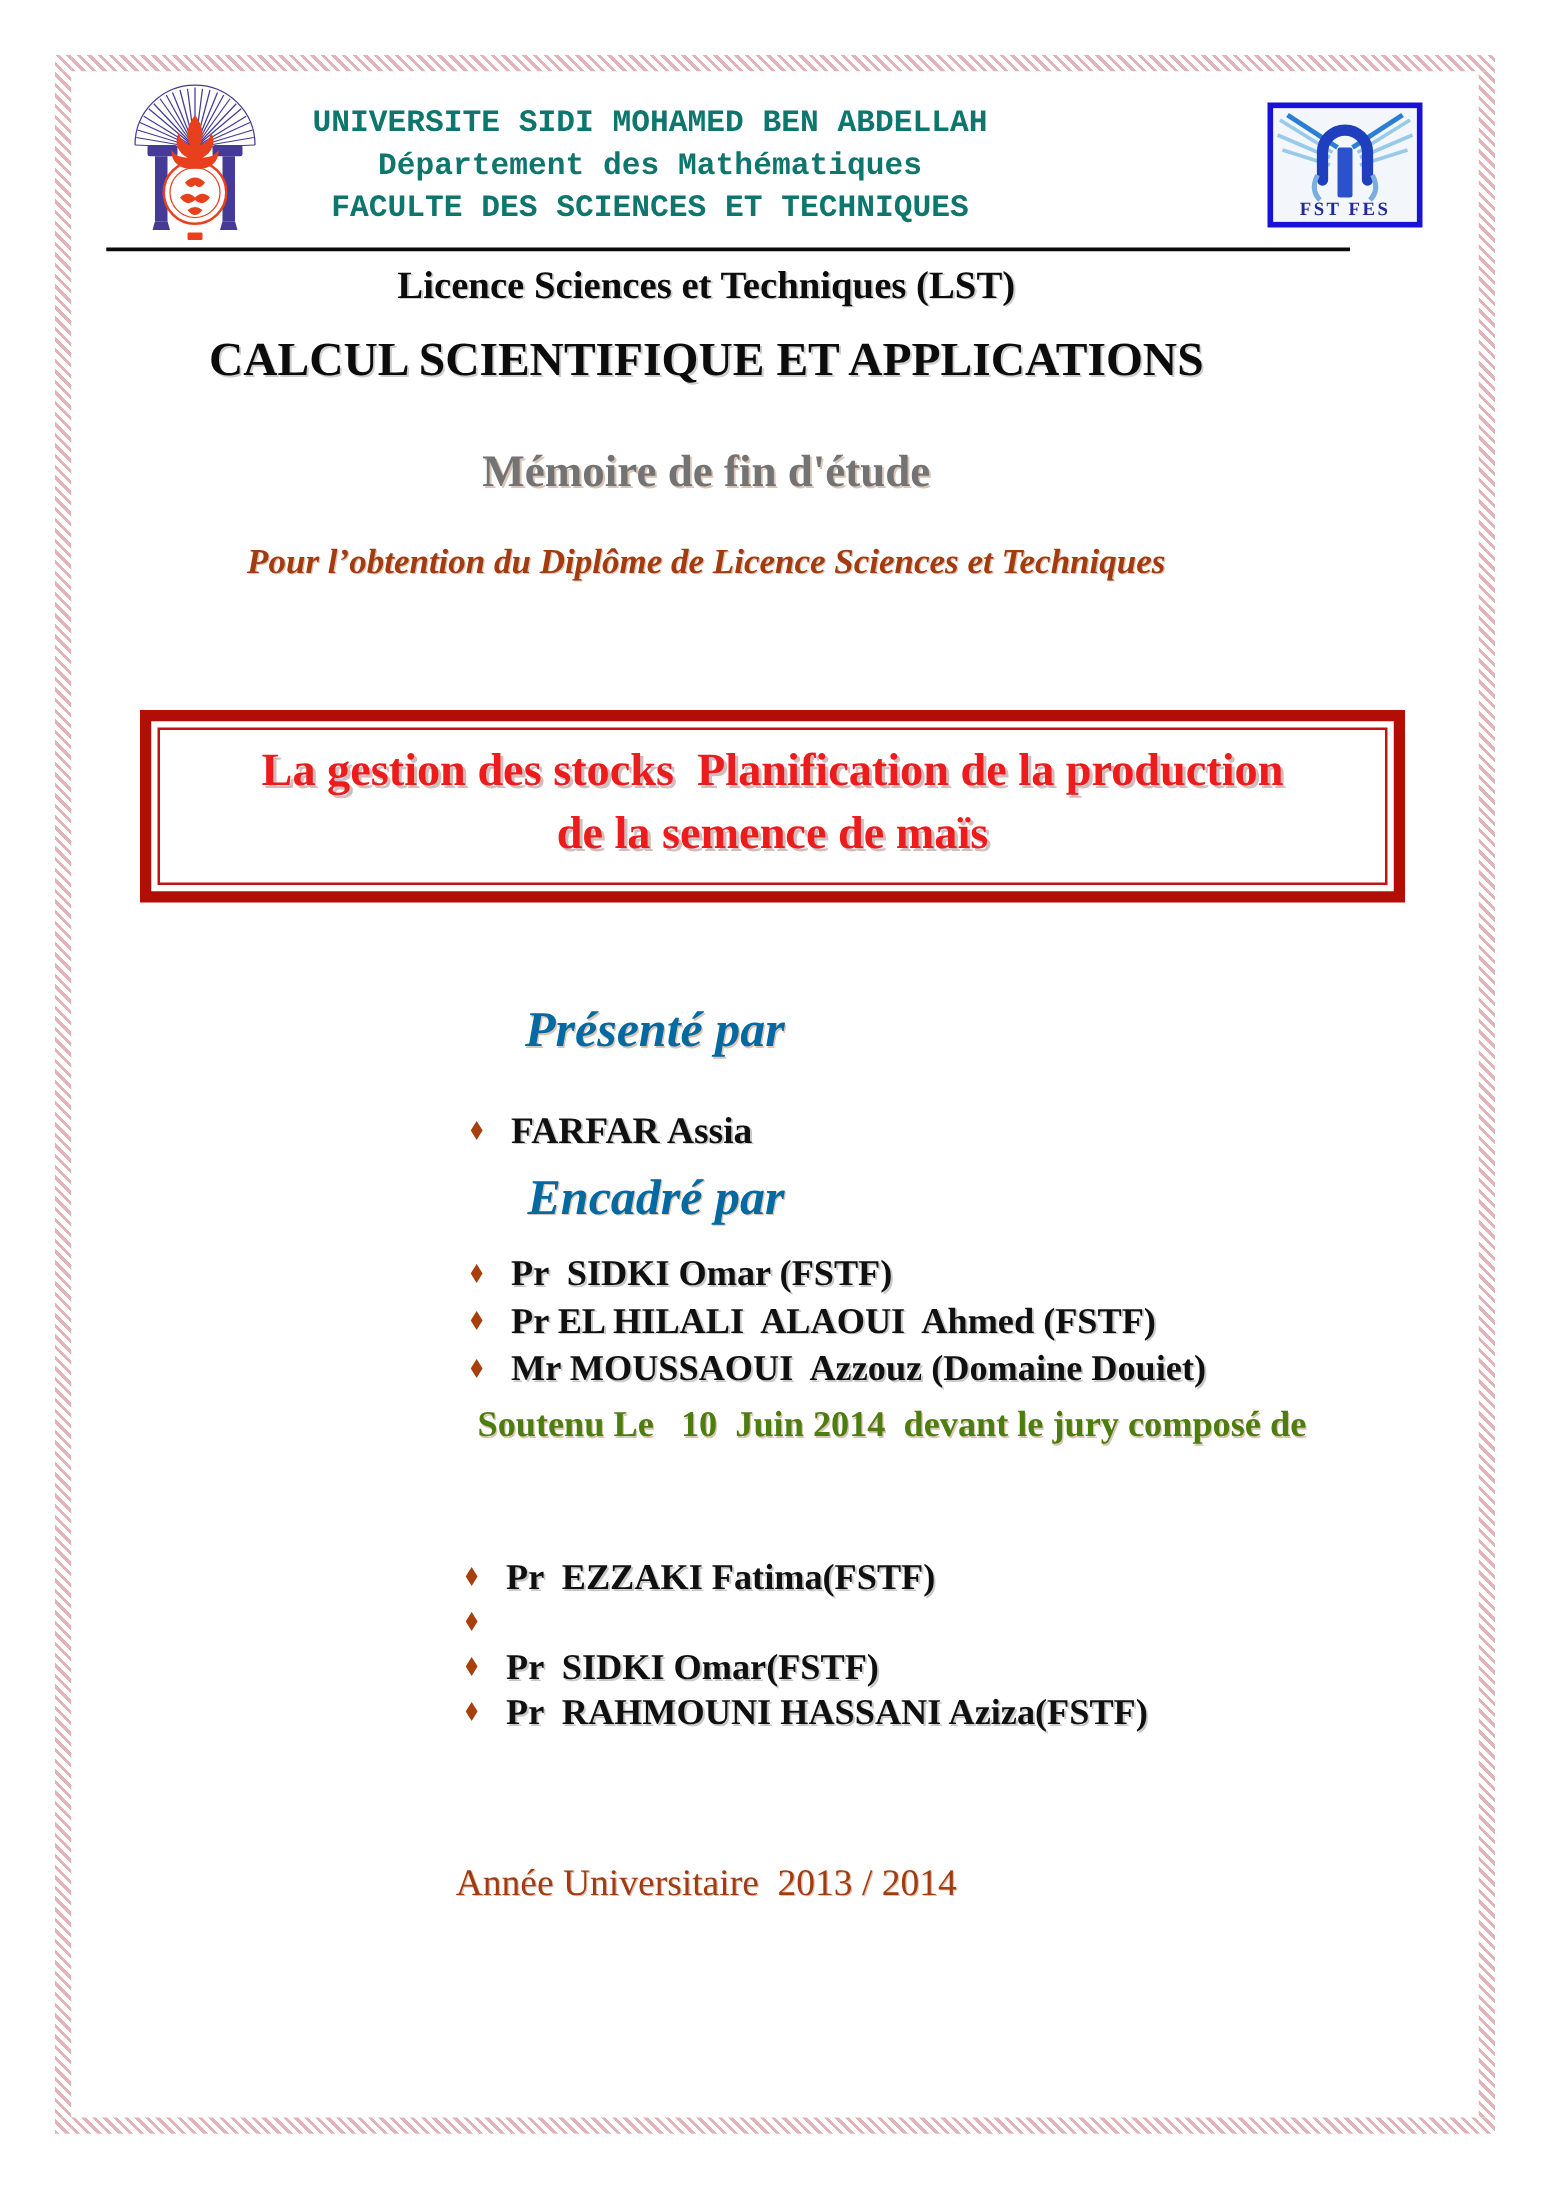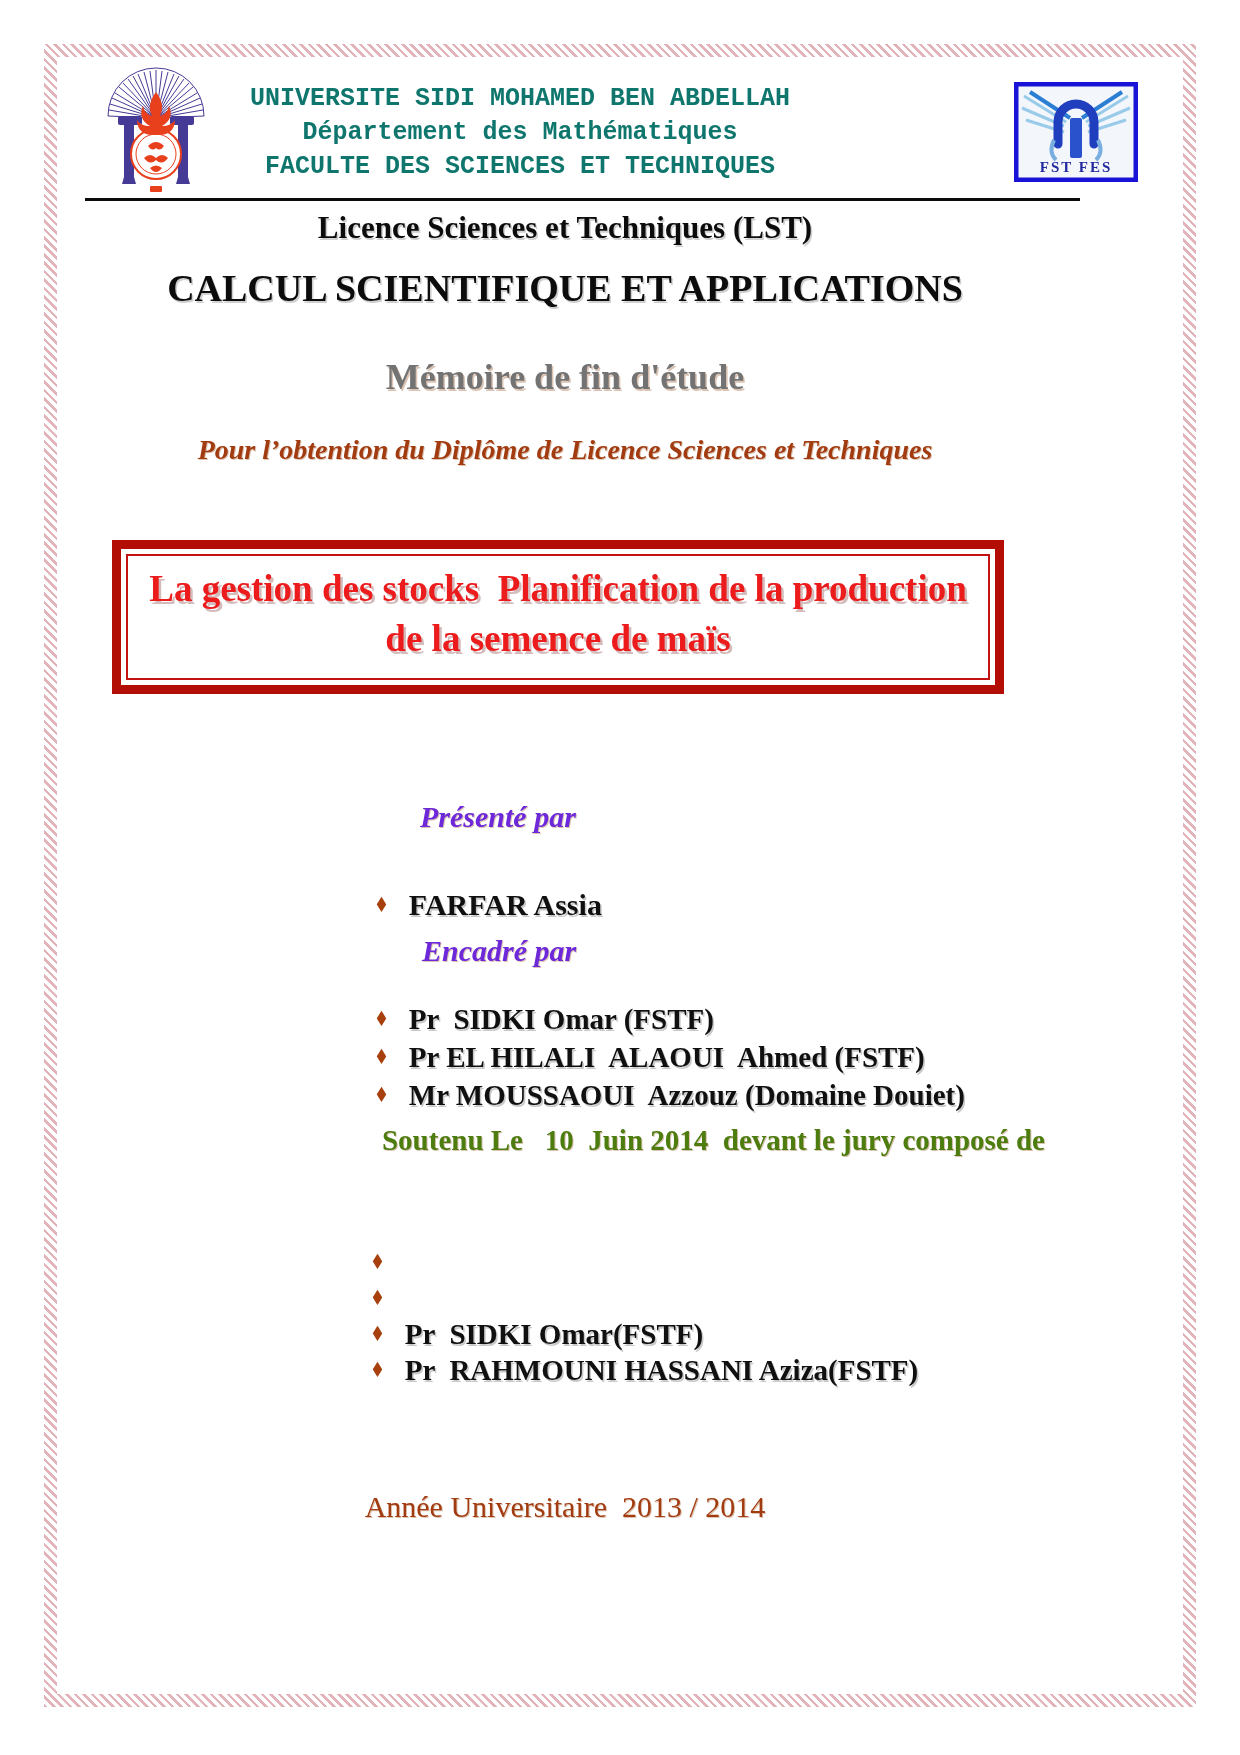--- a/index.html
+++ b/index.html
@@ -33,42 +33,42 @@
   .header-rule { position: absolute; left: 85px; top: 198px; width: 995px; height: 3px; background: #0b0b0b; }
 
   .centered { position: absolute; left: 85px; width: 960px; text-align: center; }
   .program   { top: 210px; font-size: 31px; font-weight: bold; color: #0c0c0c; text-shadow: 1.5px 1.5px 0 #cfcfcf; }
   .field     { top: 266px; font-size: 38px; font-weight: bold; color: #0c0c0c; text-shadow: 1.5px 1.5px 0 #cfcfcf; }
   .doctype   { top: 356px; font-size: 36px; font-weight: bold; color: #737373; text-shadow: 1.5px 1.5px 0 #dcc4b4; }
   .purpose   { top: 434px; font-size: 28px; font-weight: bold; font-style: italic; color: #a23c10; text-shadow: 1px 1px 0 #dcc4b4; }
 
   
   .title-box {
-    position: absolute; left: 112px; top: 540px; width: 892px; height: 154px;
+    position: absolute; left: 112px; top: 568px; width: 1012px; height: 154px;
     box-sizing: border-box;
     border: 9px solid #b20e06;
     background: #ffffff;
     padding: 5px;
   }
   .title-box-inner {
     box-sizing: border-box; width: 100%; height: 100%;
     border: 2px solid #c41212;
     text-align: center; padding-top: 8px;
   }
   .thesis-title {
     font-size: 37px; line-height: 50px; font-weight: bold;
     color: #ec1b1c;
     text-shadow: 2.5px 2.5px 0 #d4bcbc;
   }
 
   
   .section-label {
     position: absolute;
-    font-size: 30px; font-weight: bold; font-style: italic;
-    color: #6d28d9; text-shadow: 1px 1px 0 #dcc4b4;
+    font-size: 40px; font-weight: bold; font-style: italic;
+    color: #0369a1; text-shadow: 1px 1px 0 #dcc4b4;
   }
   .lbl-presente { left: 420px; top: 800px; }
   .lbl-encadre  { left: 422px; top: 934px; }
 
   .bullet-list { position: absolute; }
   .list-authors     { left: 372px; top: 886px; }
   .list-supervisors { left: 372px; top: 1000px; }
   .list-jury        { left: 368px; top: 1244px; }
   .bullet-item { display: flex; align-items: center; height: 38px; }
   .list-jury .bullet-item { height: 36px; }
@@ -211,20 +211,21 @@
       <span class="diamond">♦</span>
       <span class="bullet-text pre">Mr MOUSSAOUI  Azzouz (Domaine Douiet)</span>
     </div>
   </div>
 
   <div class="centered defense pre">Soutenu Le   10  Juin 2014  devant le jury composé de</div>
 
   <div class="bullet-list list-jury">
     <div class="bullet-item">
       <span class="diamond">♦</span>
+      <span class="bullet-text pre">Pr  EZZAKI Fatima(FSTF)</span>
     </div>
     <div class="bullet-item">
       <span class="diamond">♦</span>
     </div>
     <div class="bullet-item">
       <span class="diamond">♦</span>
       <span class="bullet-text pre">Pr  SIDKI Omar(FSTF)</span>
     </div>
     <div class="bullet-item">
       <span class="diamond">♦</span>

